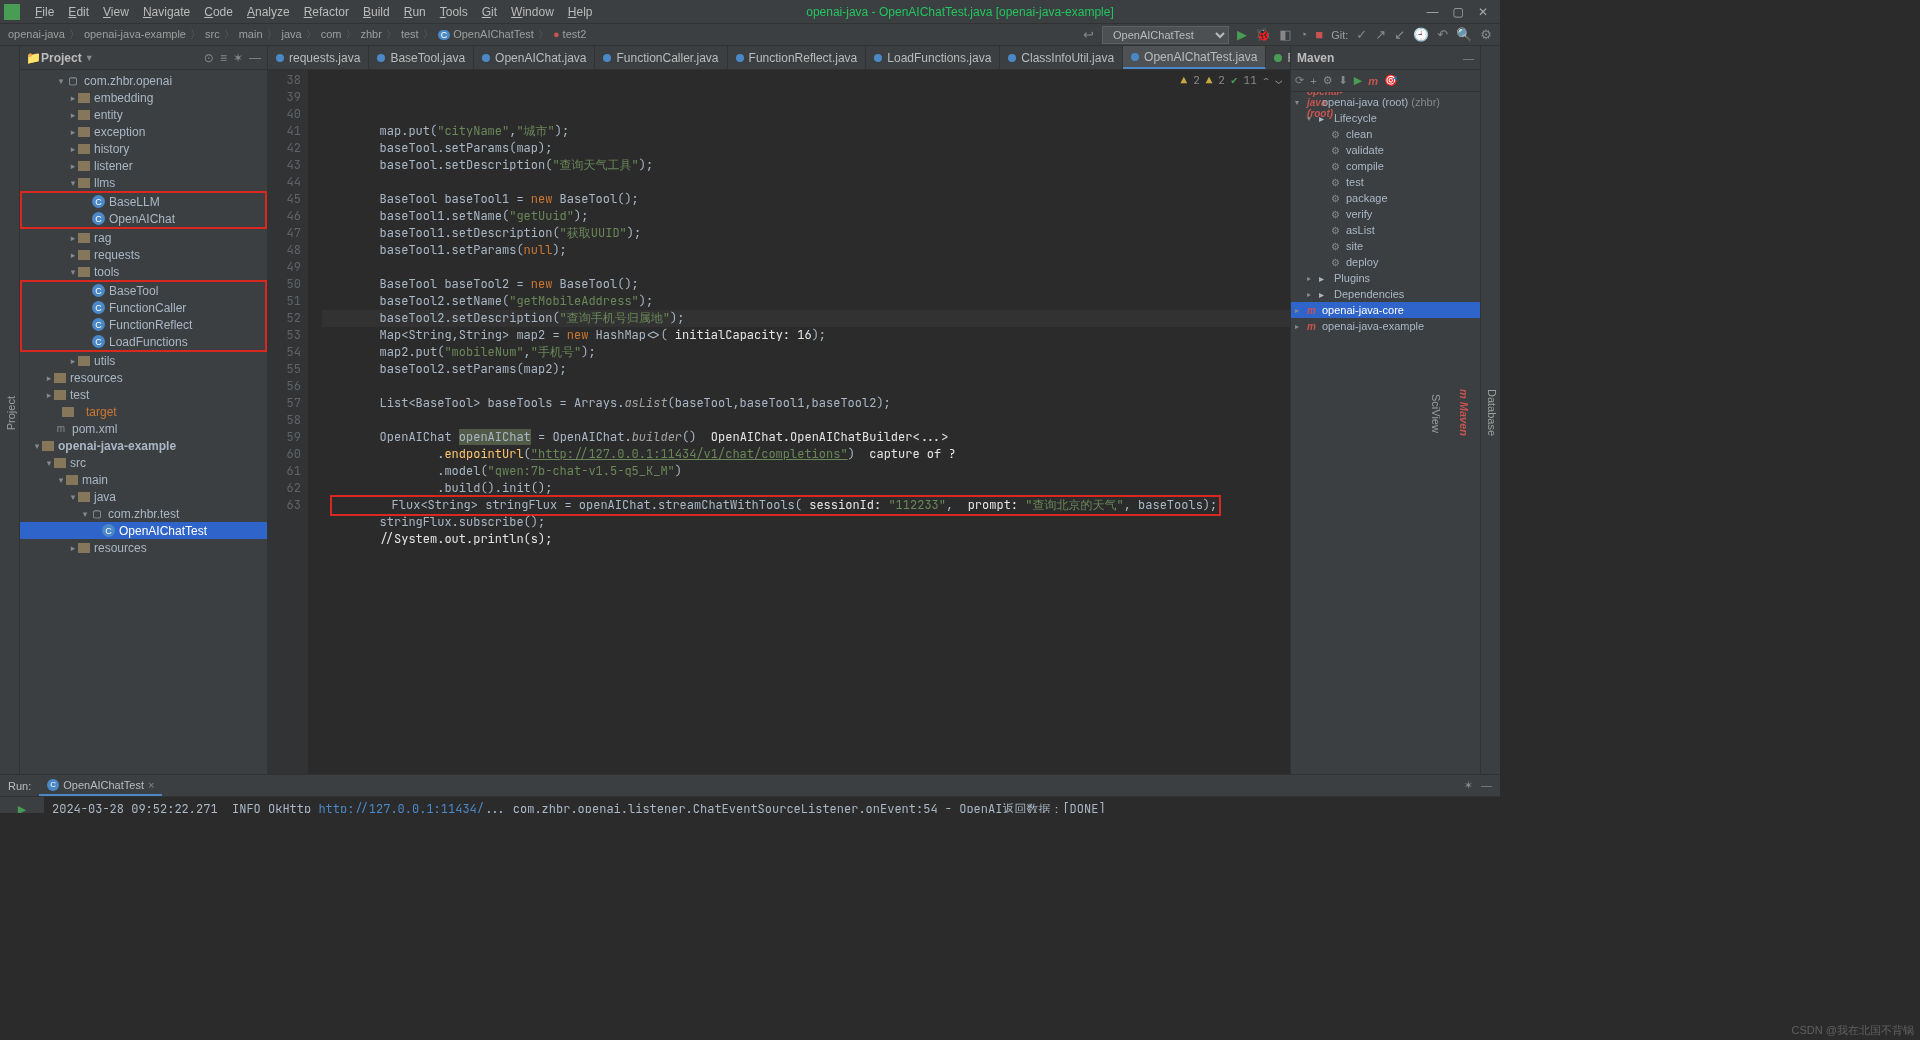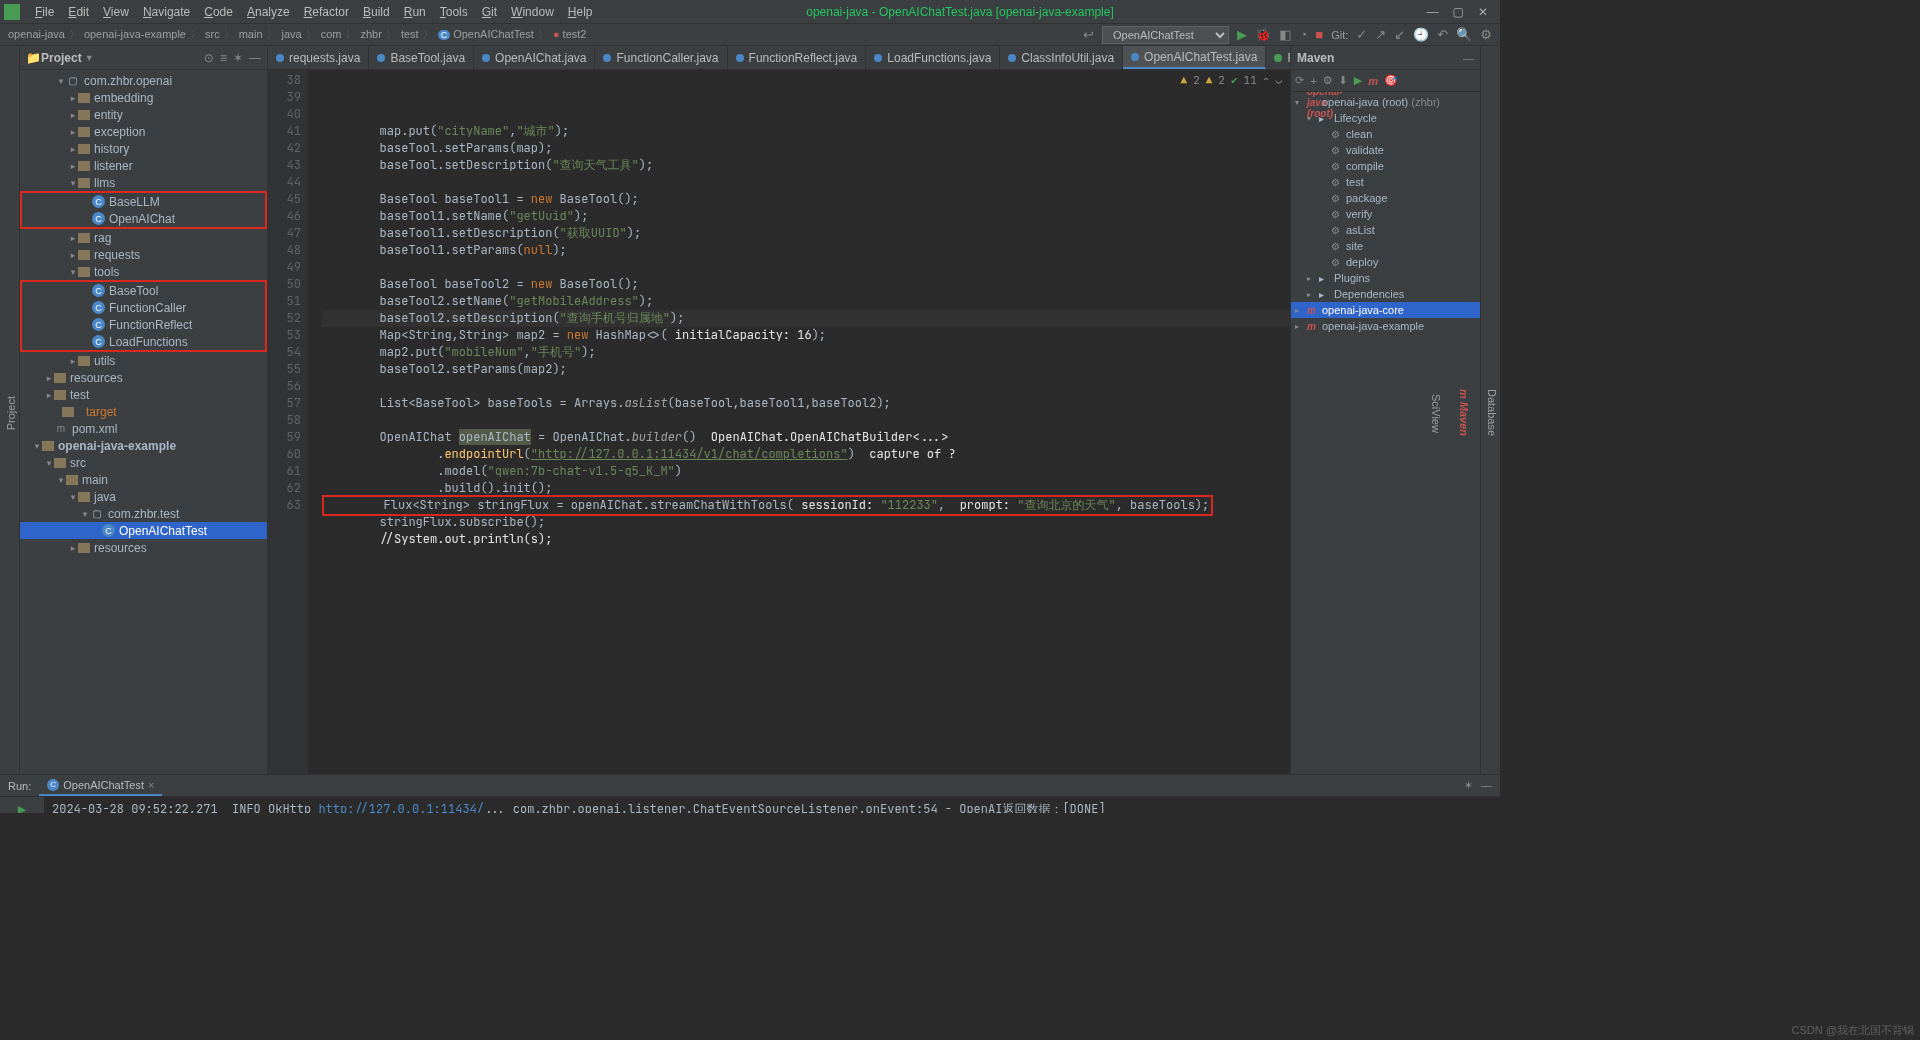--- a/index.html
+++ b/index.html
@@ -43,21 +43,21 @@
 .ed-tab .dot.md { background:#499c54; }
 .editor-body { flex:1; display:flex; overflow:hidden; }
 .line-gutter { width:40px; background:#313335; color:#606366; text-align:right; padding:2px 6px 0 0; font-family:"JetBrains Mono",Consolas,monospace; font-size:12px; line-height:17px; border-right:1px solid #323232; }
 .code { flex:1; font-family:"JetBrains Mono",Consolas,monospace; font-size:12px; line-height:17px; padding:2px 0 0 14px; white-space:pre; overflow:auto; position:relative; }
 .k { color:#cc7832; }
 .s { color:#6a8759; }
 .c { color:#e5e5e5; }
 .m { color:#a3a3a3; font-style:italic; }
 .fn { color:#ffc66d; }
 .hl-line { background:#323232; display:inline-block; width:100%; }
-.red-outline { border:2px solid #d9281f; display:inline-block; padding:0 2px; margin:-2px 0; }
+.red-outline { border:2px solid #d9281f; display:inline-block; padding:0 2px; margin:-2px 8px; }
 .inspect { position:absolute; top:2px; right:8px; font-size:11px; color:#888; display:flex; gap:6px; align-items:center; }
 .inspect .warn { color:#c9a83f; }
 .inspect .info { color:#499c54; }
 .maven-panel { width:190px; background:#3c3f41; border-left:1px solid #323232; display:flex; flex-direction:column; font-size:11px; }
 .maven-toolbar { height:22px; display:flex; align-items:center; gap:6px; padding:0 4px; border-bottom:1px solid #323232; color:#888; }
 .maven-tree { flex:1; overflow:auto; padding:2px 0; }
 .mv-row { display:flex; align-items:center; height:16px; padding-left:4px; gap:3px; cursor:pointer; }
 .mv-row.selected { background:#2f65ca; color:#fff; }
 .mv-row .chev { width:9px; font-size:8px; color:#888; }
 .mv-row .ico { width:12px; font-size:10px; }

